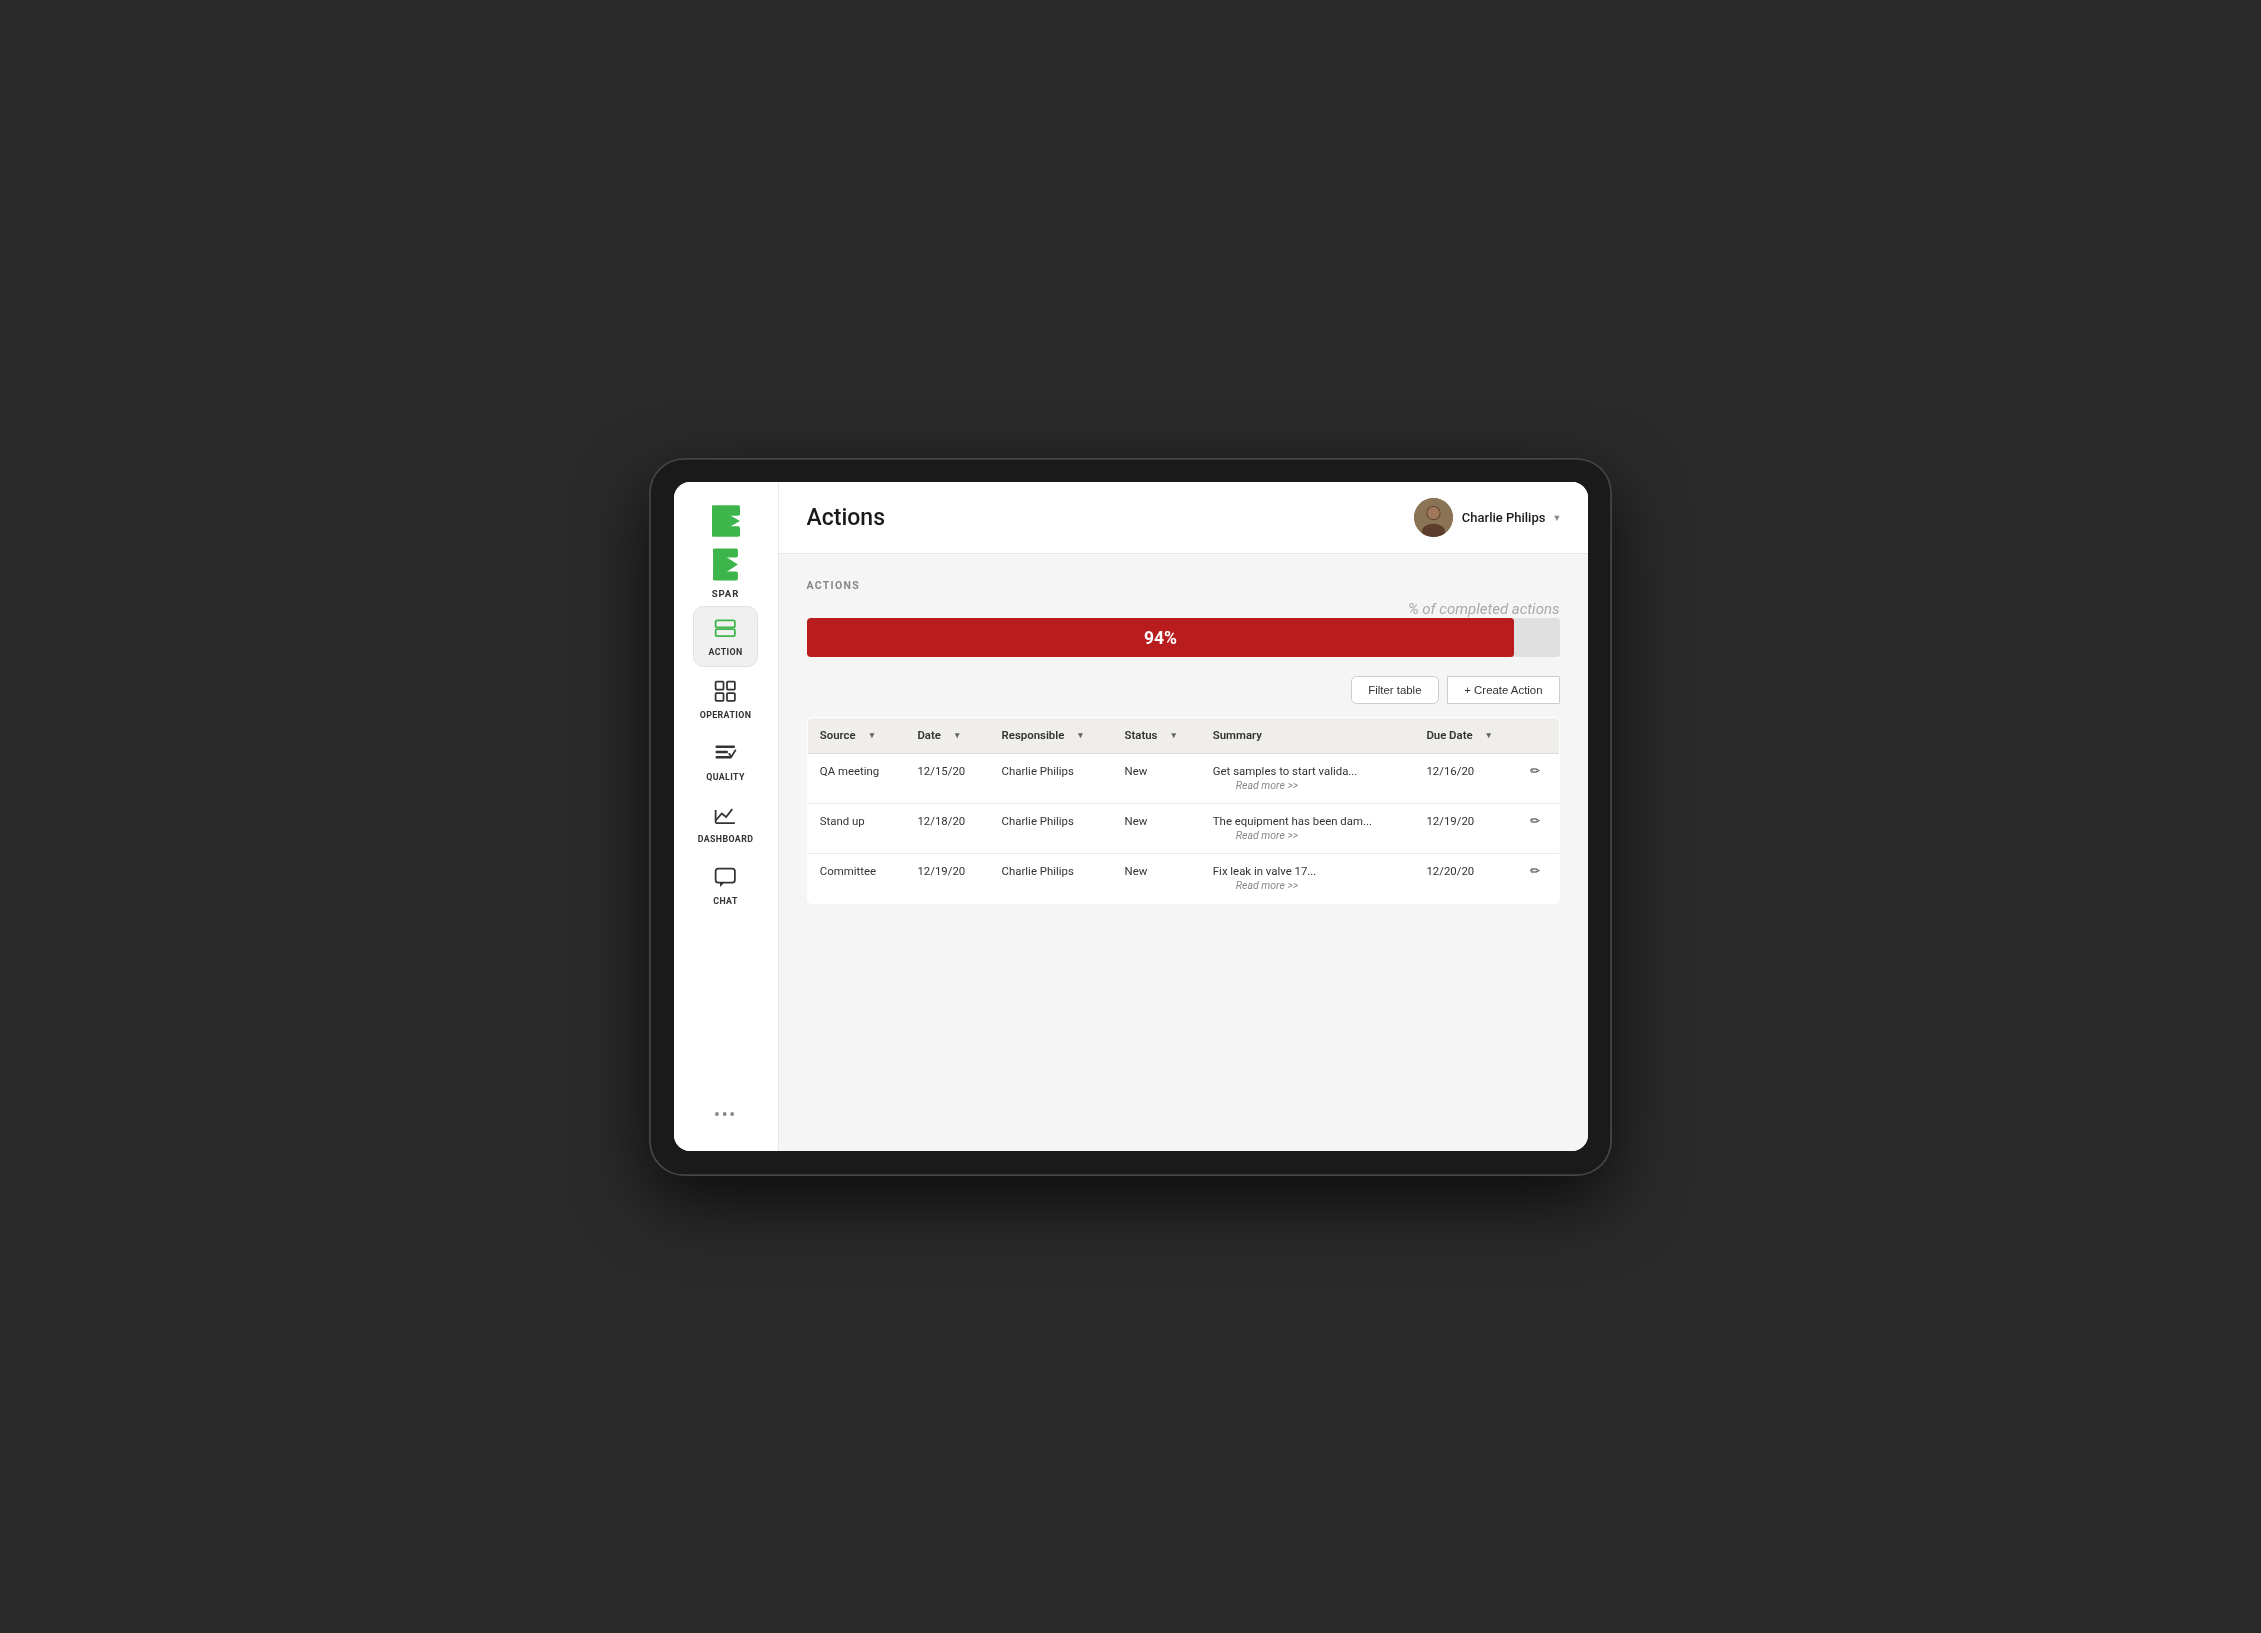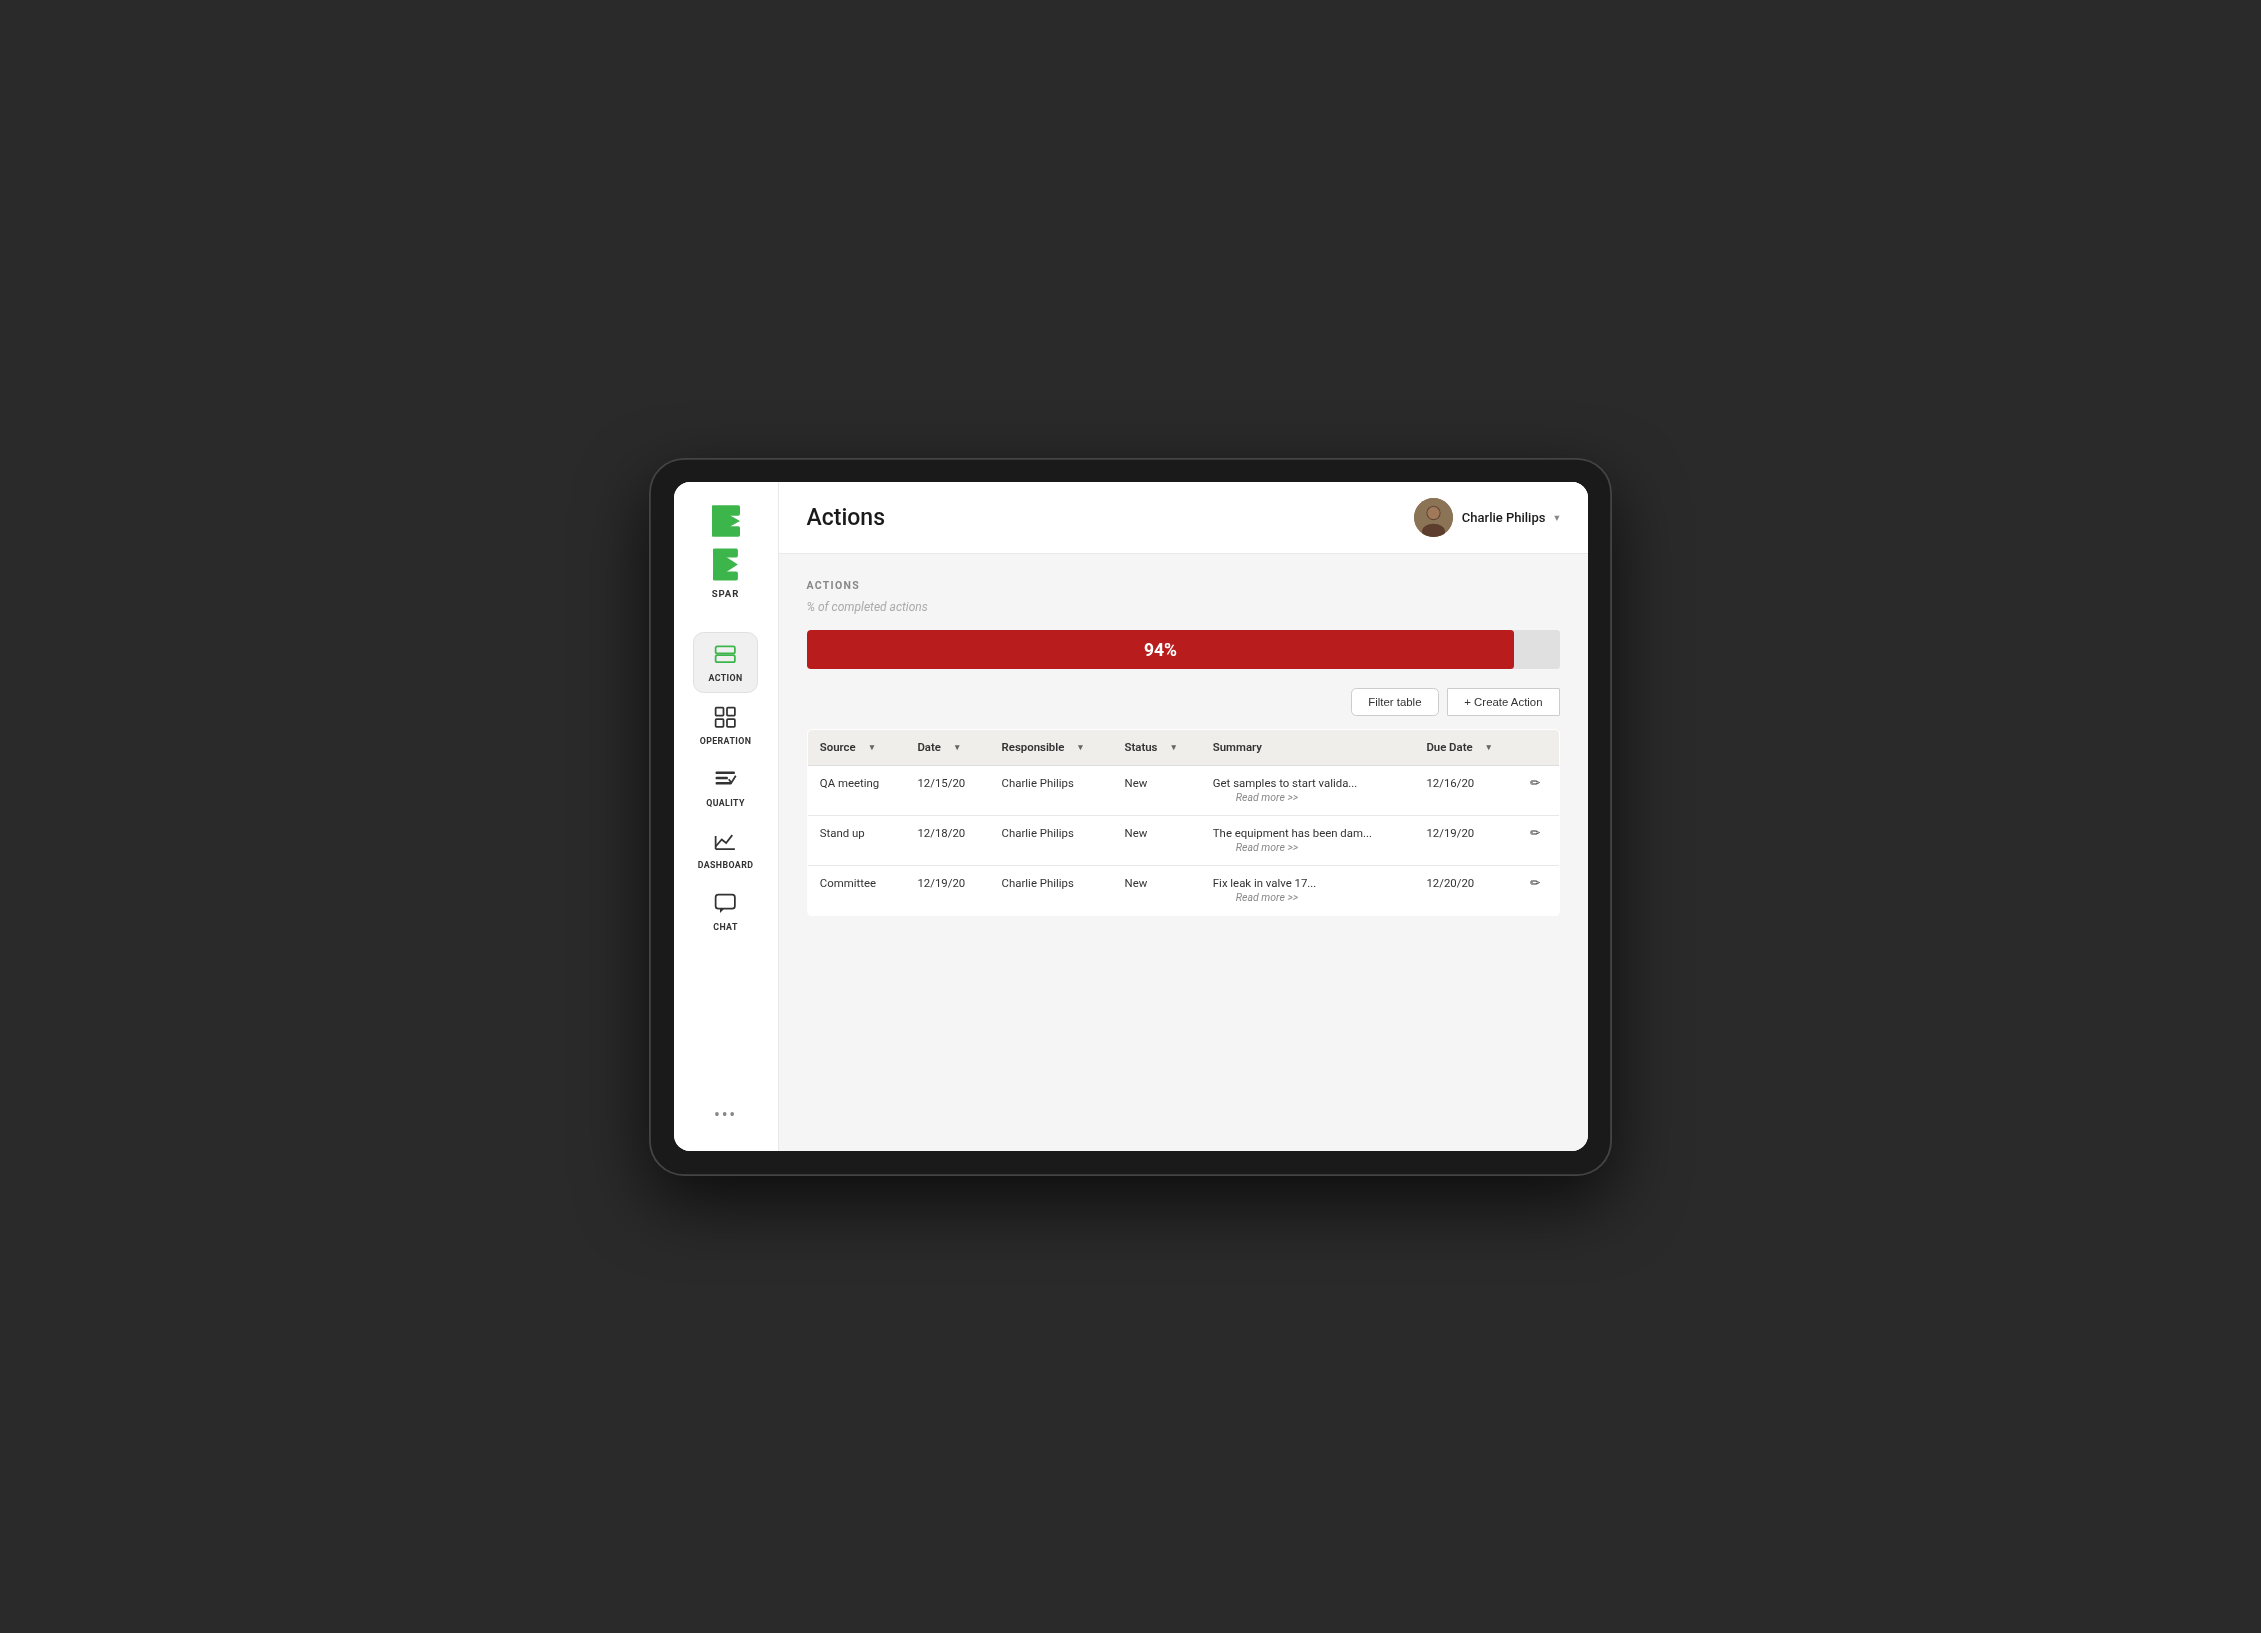--- a/index.html
+++ b/index.html
@@ -42,21 +42,21 @@
       align-items: center;
       padding: 17.5px 0;
       border-right: 0.9px solid #e8e8e8;
       gap: 3.5px;
     }
 
     .sidebar-logo {
       display: flex;
       flex-direction: column;
       align-items: center;
-      margin-bottom: 30px;
+      margin-bottom: 4px;
       gap: 3.5px;
     }
 
     .spar-icon {
       width: 42px;
       height: 42px;
     }
 
     .sidebar-logo-label {
       font-size: 9.6px;
@@ -172,24 +172,25 @@
       color: #888;
       letter-spacing: 1.3px;
       margin-bottom: 8.8px;
     }
 
     .progress-section {
       margin-bottom: 19px;
     }
 
     .progress-sublabel {
-      font-size: 12px;
+      font-size: 15px;
       color: #aaa;
-      margin-bottom: 16px;
+      margin-bottom: 0;
       font-style: italic;
+      text-align: right;
     }
 
     .progress-bar-container {
       width: 100%;
       height: 39px;
       background: #e0e0e0;
       border-radius: 3.5px;
       overflow: hidden;
       position: relative;
     }

